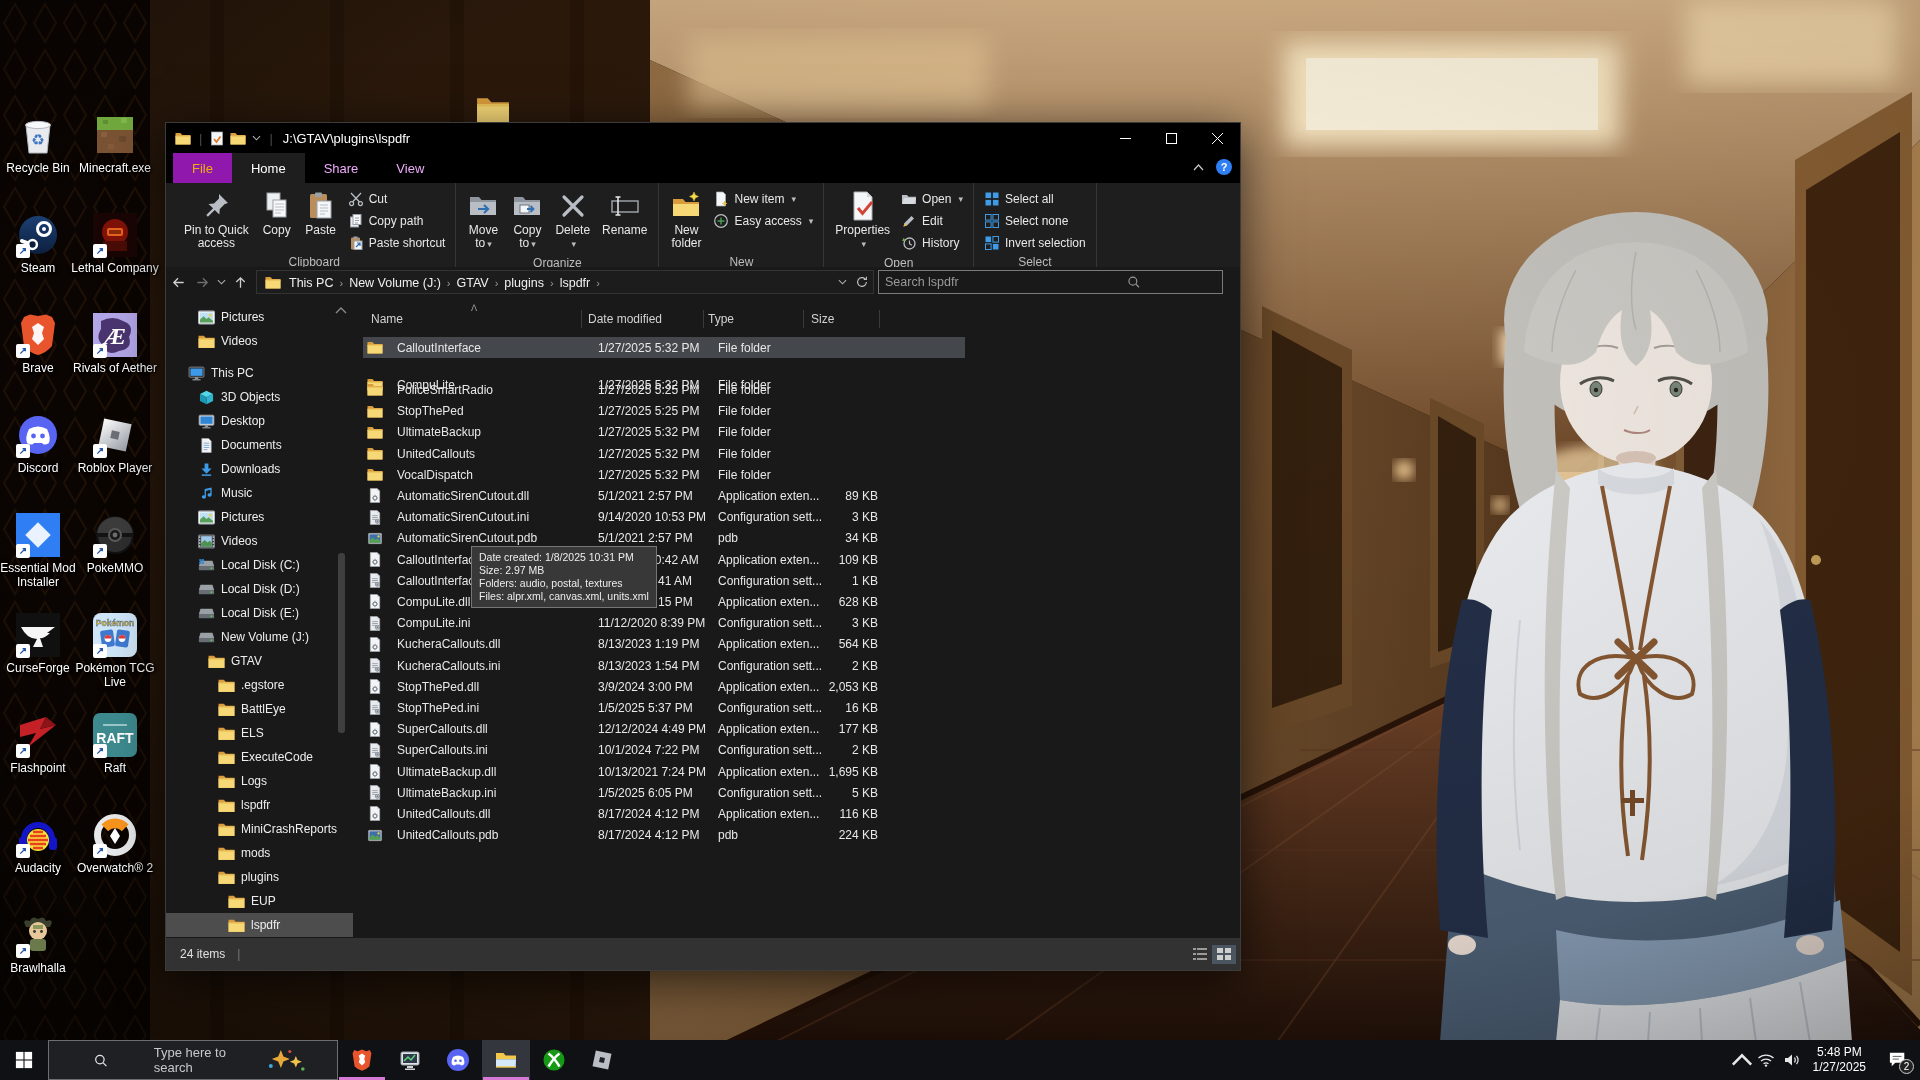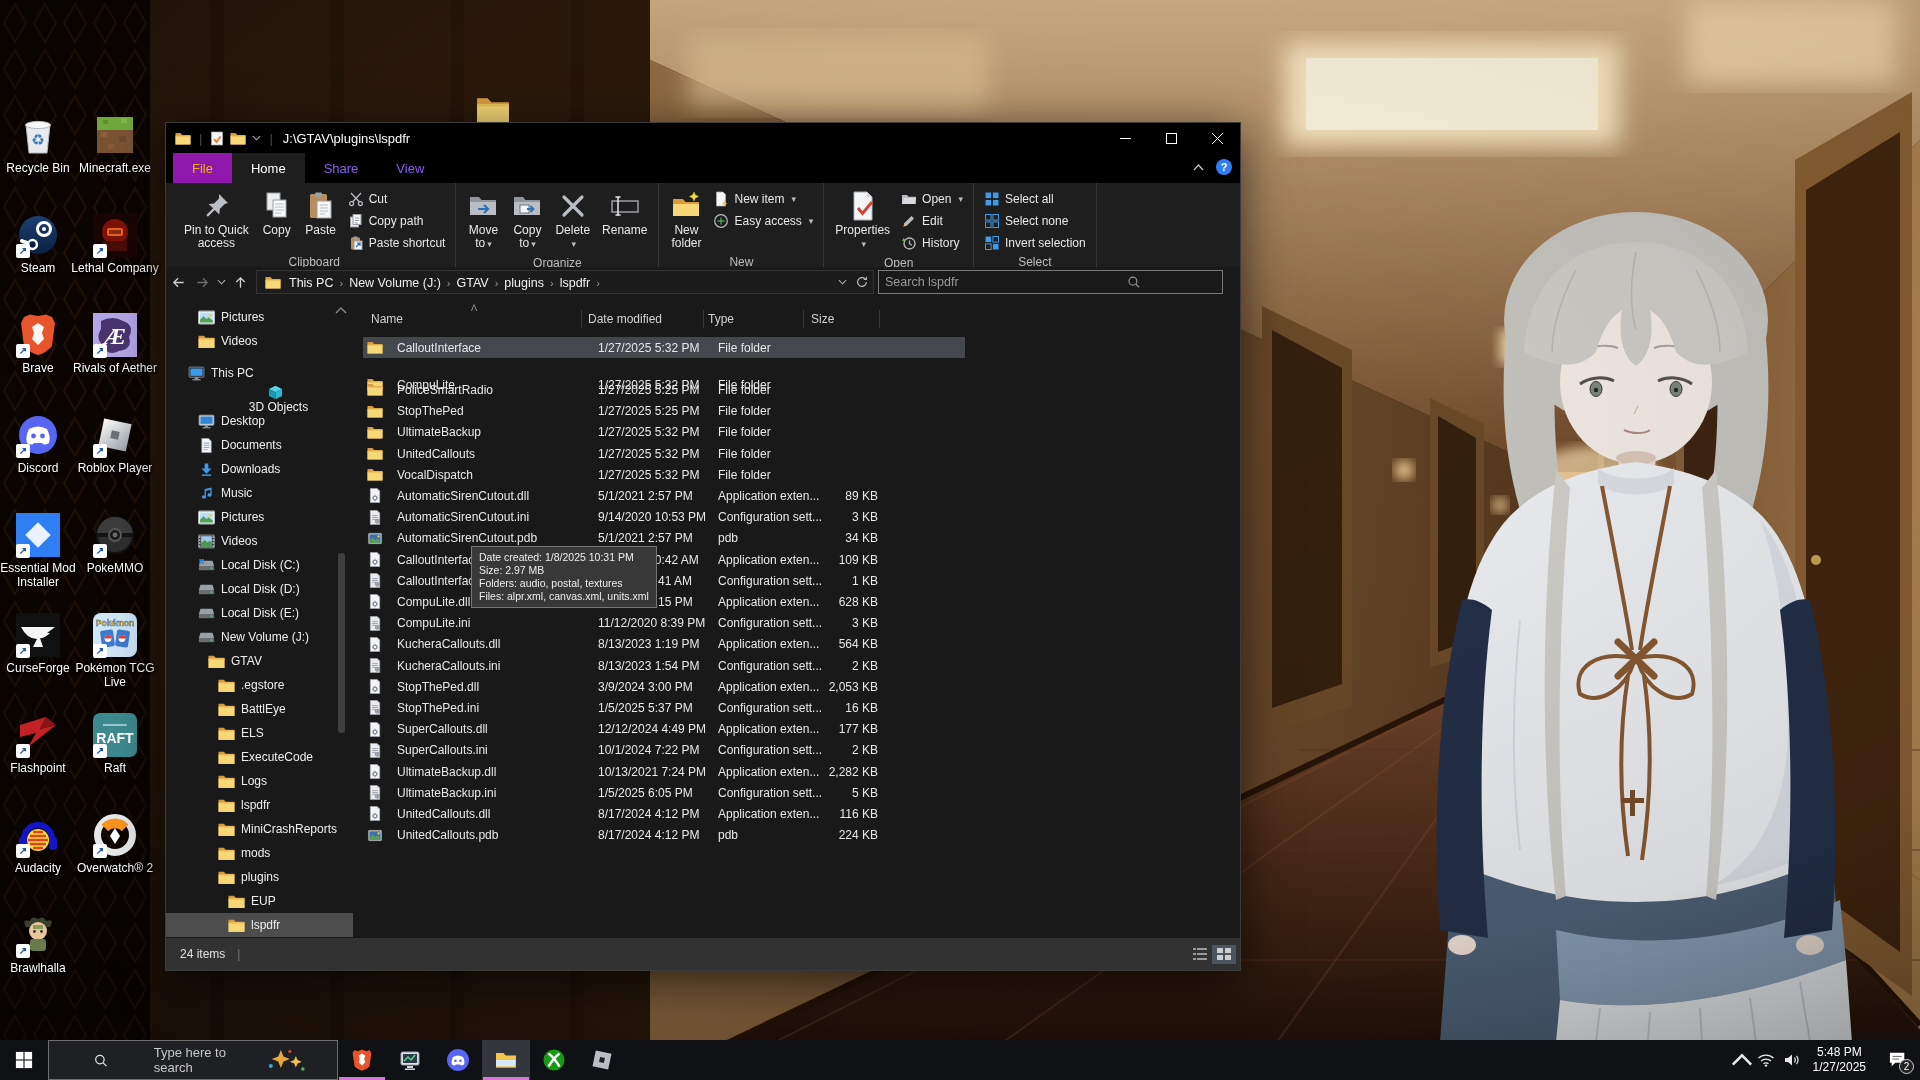--- a/index.html
+++ b/index.html
@@ -26,21 +26,21 @@
          background:#191919; box-shadow:0 10px 45px rgba(0,0,0,.65); border:1px solid #3c3c3c; color:#e8e8e8; }
   #titlebar { position:absolute; left:0; top:0; width:100%; height:30px; background:#000; display:flex; align-items:center; }
   .qat { display:flex; align-items:center; gap:6px; padding-left:9px; }
   .qat .icn { width:16px; height:14px; }
   .qat .sep, .t-sep { color:#4a4a4a; font-size:13px; padding:0 2px; }
   #title-path { color:#fff; font-size:13px; margin-left:8px; }
   #winbtns { position:absolute; right:0; top:0; height:30px; display:flex; }
   .wbtn { width:46px; height:30px; display:flex; align-items:center; justify-content:center; }
   .wbtn svg { width:11px; height:11px; }
   #tabstrip { position:absolute; left:0; top:30px; width:100%; height:30px; background:#000; display:flex; align-items:flex-end; padding-left:7px; }
-  .tab { height:30px; padding:0 19px; font-size:13px; display:flex; align-items:center; color:#8b5cf6; }
+  .tab { height:30px; padding:0 19px; font-size:13px; display:flex; align-items:center; color:#f0abfc; }
   .tab.accent { background:#9118ac; color:#eab308; }
   .tab.sel { background:#1e1e1e; color:#fff; }
   #ribbon-right { position:absolute; right:8px; top:36px; display:flex; gap:12px; align-items:center; }
   #ribbon { position:absolute; left:0; top:60px; width:100%; height:90px; background:#1e1e1e;
             border-bottom:1px solid #000; display:flex; padding-left:7px; }
   .rgroup { display:flex; flex-direction:column; border-right:1px solid #353535; padding:4px 6px 0 6px; }
   .ritems { flex:1; display:flex; align-items:flex-start; gap:2px; }
   .rbig { display:flex; flex-direction:column; align-items:center; padding:3px 5px; font-size:12px; line-height:13px; color:#e8e8e8; text-align:center; }
   .rbig .icn { width:32px; height:32px; margin-bottom:2px; }
   .rcol { display:flex; flex-direction:column; justify-content:flex-end; gap:2px; padding-top:2px; }
@@ -869,21 +869,21 @@
             <span class="icn" style="width: 17px; height: 15px;">
               <svg viewBox="0 0 16 14">
                 <rect x="1" y="1" width="14" height="9.5" rx="1" fill="#23262a" stroke="#8f959c" stroke-width=".8"></rect>
                 <rect x="2.3" y="2.3" width="11.4" height="6.9" fill="#3d9ae8"></rect>
                 <rect x="6.4" y="10.5" width="3.2" height="1.8" fill="#8f959c"></rect>
                 <rect x="4.2" y="12.3" width="7.6" height="1.2" fill="#8f959c"></rect>
               </svg>
             </span>
             <span class="ntxt">This PC</span>
           </div>
-          <div class="navitem" style="top: 82px; padding-left: 32px; flex-direction: column;">
+          <div class="navitem" style="top: 82px; padding-left: 32px;">
             <span class="icn" style="width: 17px; height: 15px;">
               <svg viewBox="0 0 16 16">
                 <path d="M8 .8l7 3.4L8 7.6 1 4.2z" fill="#52d6e8"></path>
                 <path d="M1 4.2l7 3.4v7.6L1 11.8z" fill="#1b98b4"></path>
                 <path d="M15 4.2L8 7.6v7.6l7-3.4z" fill="#2fb5cf"></path>
               </svg>
             </span>
             <span class="ntxt">3D Objects</span>
           </div>
           <div class="navitem" style="top: 106px; padding-left: 32px;">
@@ -1436,21 +1436,21 @@
               <svg viewBox="0 0 16 16">
                 <path d="M3 .5h7.2L13 3.3V15.5H3z" fill="#f2f4f6" stroke="#a9aeb5" stroke-width=".7"></path>
                 <path d="M10.2.5L13 3.3h-2.8z" fill="#cfd4da"></path>
                 <circle cx="8" cy="10.6" r="2" fill="none" stroke="#858b93" stroke-width="1.2"></circle>
                 <path d="M8 7.2v1.2M8 12.8V14M4.8 10.6H6M10 10.6h1.2M5.8 8.4l.9.9M9.3 11.9l.9.9M10.2 8.4l-.9.9M6.7 11.9l-.9.9" stroke="#858b93"></path>
               </svg>
             </span>
             <span class="c-name">UltimateBackup.dll</span>
             <span class="c-date">10/13/2021 7:24 PM</span>
             <span class="c-type">Application exten...</span>
-            <span class="c-size">2,282 KB</span>
+            <span class="c-size">1,695 KB</span>
           </div>
           <div class="frow" style="top: 479.2px;">
             <span class="icn" style="width: 16px; height: 15px;">
               <svg viewBox="0 0 16 16">
                 <path d="M3 .5h7.2L13 3.3V15.5H3z" fill="#e9ebee" stroke="#a9aeb5" stroke-width=".7"></path>
                 <path d="M10.2.5L13 3.3h-2.8z" fill="#cfd4da"></path>
                 <path d="M5 6h6M5 8h6M5 10h4" stroke="#9aa0a8"></path>
                 <circle cx="10.5" cy="12" r="2.2" fill="#b9bec6" stroke="#7a8088" stroke-width=".8"></circle>
                 <circle cx="10.5" cy="12" r=".8" fill="#6a7078"></circle>
               </svg>

